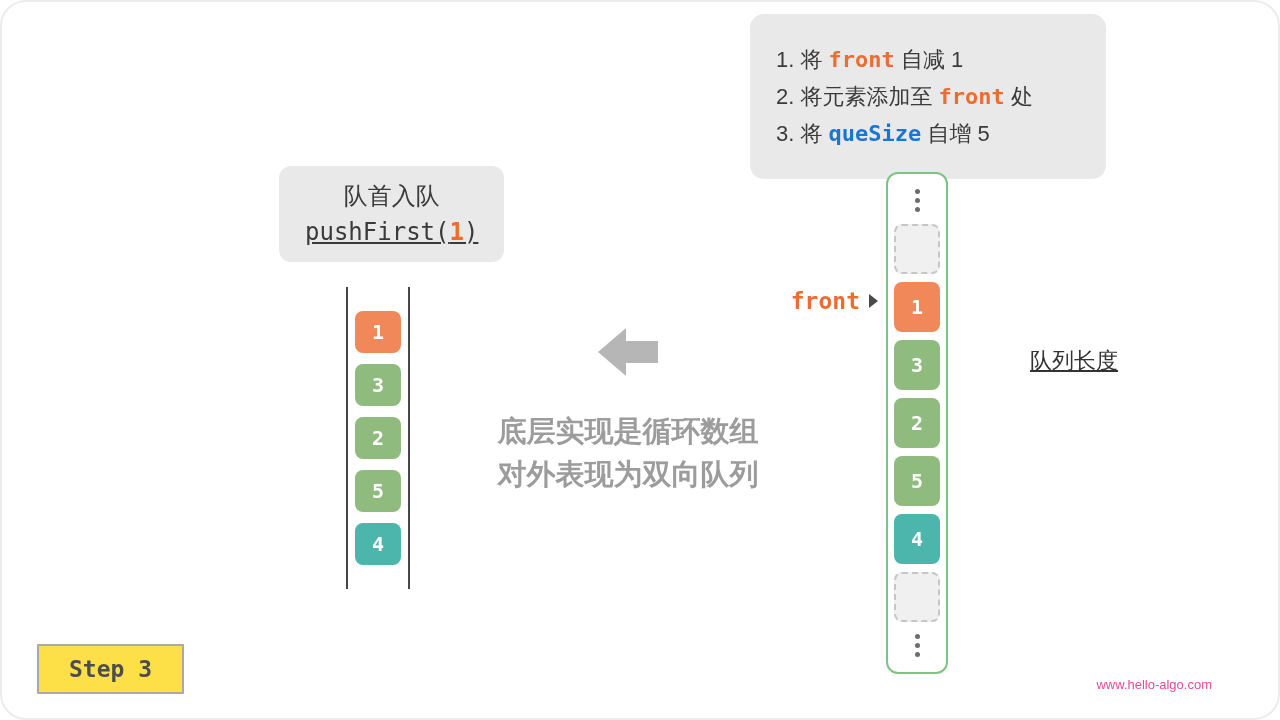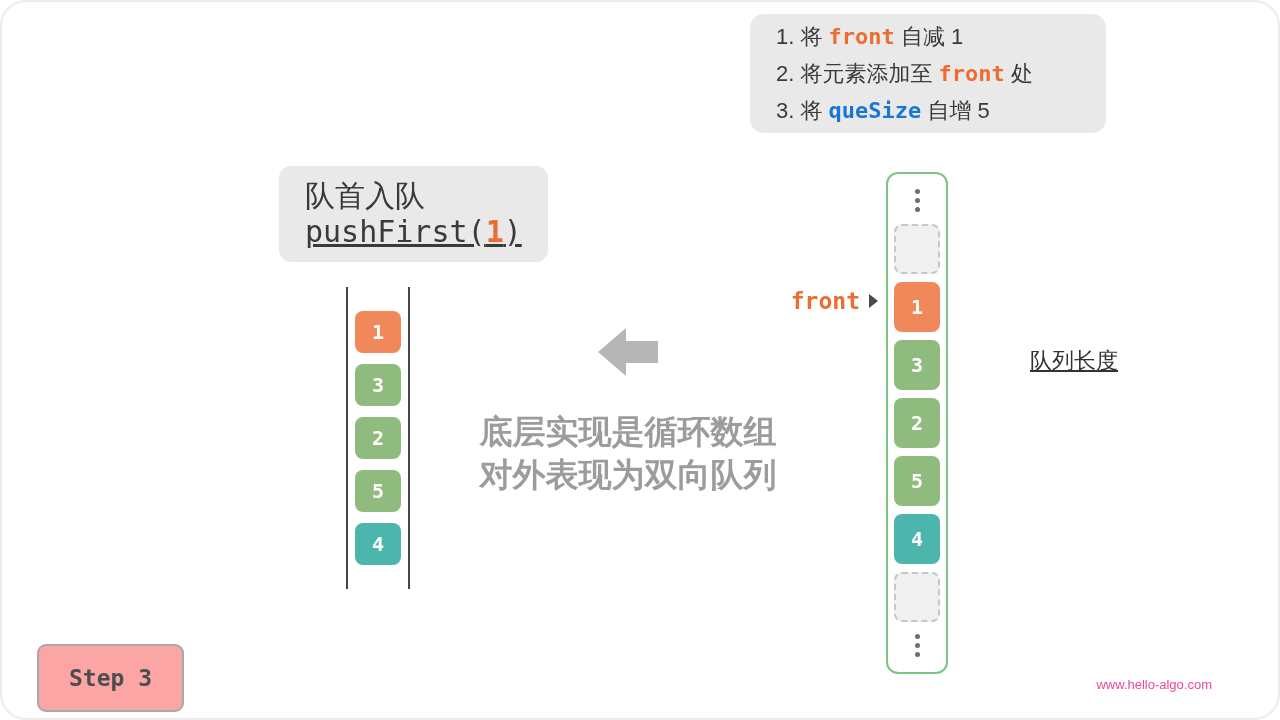--- a/index.html
+++ b/index.html
@@ -16,40 +16,41 @@
     overflow: hidden;
   }
 
   
   .instruction-box {
     position: absolute;
     left: 748px; top: 12px;
     width: 356px;
     background: #e9e9e9;
     border-radius: 14px;
-    padding: 4px 26px;
+    padding: 27px 26px;
     font-size: 22px;
     line-height: 37px;
     color: #3a3a3a;
     white-space: nowrap;
   }
   .code { font-family: "DejaVu Sans Mono", monospace; font-weight: bold; }
   .code.orange { color: #ED6C30; }
   .code.blue   { color: #1976D2; }
 
   
   .operation-box {
     position: absolute;
     left: 277px; top: 164px;
     background: #e9e9e9;
     border-radius: 12px;
     padding: 12px 26px;
-    font-size: 30px;
+    font-size: 24px;
     line-height: 36px;
     color: #3a3a3a;
+    text-align: center;
   }
   .operation-code { font-family: "DejaVu Sans Mono", monospace; text-decoration: underline; }
   .arg-orange { color: #ED6C30; font-weight: bold; }
 
   
   .left-array {
     position: absolute;
     left: 344px; top: 285px;
     width: 64px; height: 302px;
     display: flex;
@@ -84,21 +85,21 @@
     border-bottom: 24px solid transparent;
     border-right: 28px solid #b6b6b6;
   }
   .arrow-tail { width: 32px; height: 22px; background: #b6b6b6; }
 
   
   .center-note {
     position: absolute;
     left: 430px; top: 408px; width: 392px;
     text-align: center;
-    font-size: 33px; font-weight: bold;
+    font-size: 29px; font-weight: bold;
     color: #9c9c9c;
     line-height: 43px;
   }
 
   
   .right-array {
     position: absolute;
     left: 884px; top: 170px;
     width: 62px; height: 502px;
     border: 2px solid #7CC482;
@@ -160,24 +161,24 @@
   }
   .queue-val {
     font-family: "DejaVu Sans Mono", monospace;
     font-size: 22px; color: #333333;
   }
 
   
   .step-box {
     position: absolute;
     left: 35px; top: 642px;
-    width: 147px; height: 68px;
+    width: 147px; height: 50px;
     border: 2px solid #a9a9a9;
-    border-radius: 9px;
-    background: #fca5a5;
+    border-radius: 1px;
+    background: #fde047;
     display: flex; align-items: center; justify-content: center;
     font-family: "DejaVu Sans Mono", monospace;
     font-weight: bold; font-size: 23px;
     color: #4d4d4d;
   }
 
   
   .watermark {
     position: absolute;
     right: 66px; bottom: 26px;

